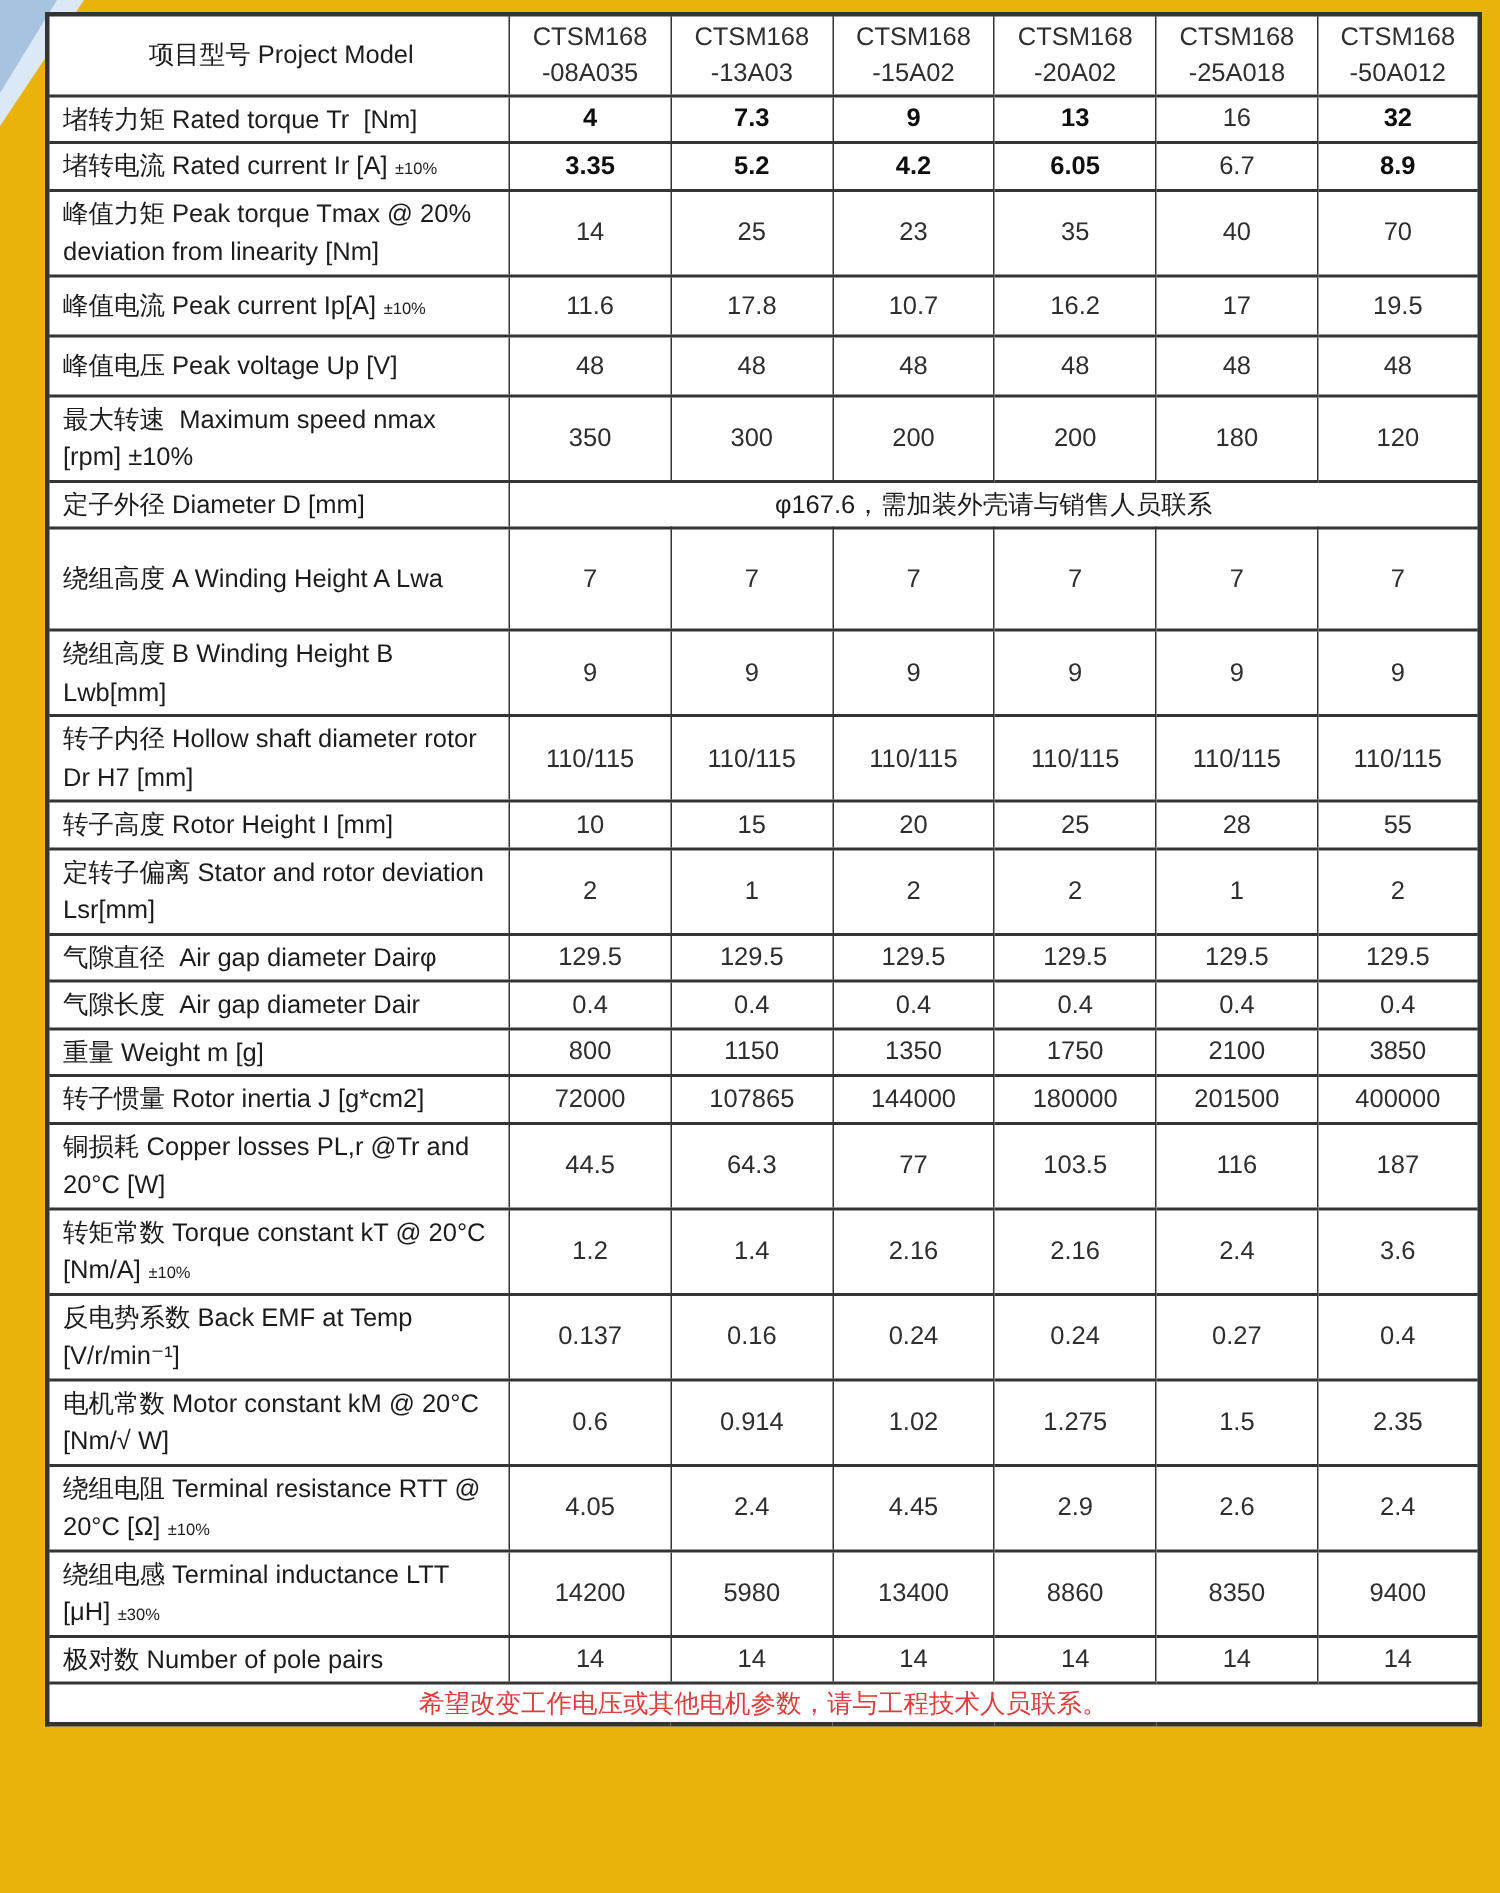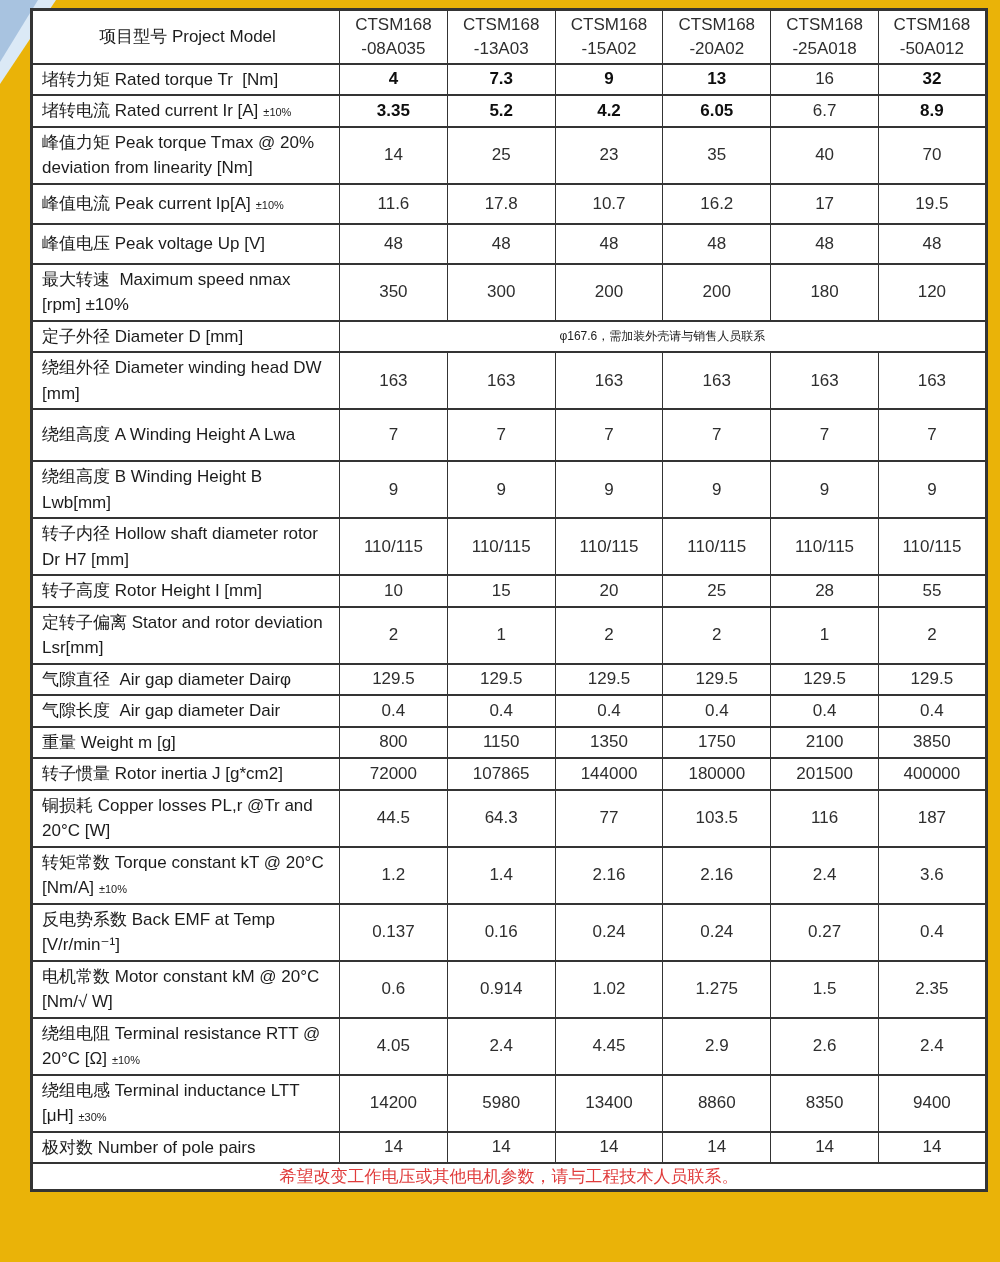--- a/index.html
+++ b/index.html
@@ -19,21 +19,21 @@
   .c-label{width:308px;}
   .c-val{width:107.8px;}
   td{border:1px solid #343434;border-top-width:2px;border-bottom-width:2px;
      vertical-align:middle;overflow:hidden;}
   td.lab{text-align:left;padding:2px 6px 2px 9px;font-size:17px;color:#1c1c1c;
      line-height:1.5;white-space:pre-wrap;}
   td.hdrlab{text-align:center;font-size:17px;color:#1c1c1c;}
   td.mod{text-align:center;font-size:17px;color:#2e2e2e;line-height:1.4;padding:2px 0;margin-top:25px;}
   td.val{text-align:center;font-size:17px;color:#2e2e2e;padding:2px 2px;}
   td.val.b{font-weight:700;color:#0e0e0e;}
-  td.spanval{text-align:center;font-size:12px;color:#1c1c1c;margin-top:32px;}
+  td.spanval{text-align:center;font-size:17px;color:#1c1c1c;margin-top:32px;}
   td.foot{text-align:center;font-size:17px;}
   .suf{font-size:11px;letter-spacing:0;margin-left:5px;}
 </style>
 </head>
 <body>
 
 <div class="page">
   <div class="corner corner-light"></div>
   <div class="corner corner-dark"></div>
   <table class="spec">
@@ -125,30 +125,21 @@
           <td class="val">300</td>
           <td class="val">200</td>
           <td class="val">200</td>
           <td class="val">180</td>
           <td class="val">120</td>
         </tr>
         <tr style="height: 26px;">
           <td class="lab"><span>定子外径 Diameter D [mm]</span></td>
           <td class="spanval" colspan="6">φ167.6，需加装外壳请与销售人员联系</td>
         </tr>
-        <tr style="height: 56px;">
-          <td class="lab"><span>绕组外径 Diameter winding head DW [mm]</span></td>
-          <td class="val">163</td>
-          <td class="val">163</td>
-          <td class="val">163</td>
-          <td class="val">163</td>
-          <td class="val">163</td>
-          <td class="val">163</td>
-        </tr>
-        <tr style="height: 52px;">
+        <tr style="height: 68px;">
           <td class="lab"><span>绕组高度 A Winding Height A Lwa</span></td>
           <td class="val">7</td>
           <td class="val">7</td>
           <td class="val">7</td>
           <td class="val">7</td>
           <td class="val">7</td>
           <td class="val">7</td>
         </tr>
         <tr style="height: 56px;">
           <td class="lab"><span>绕组高度 B Winding Height B Lwb[mm]</span></td>

